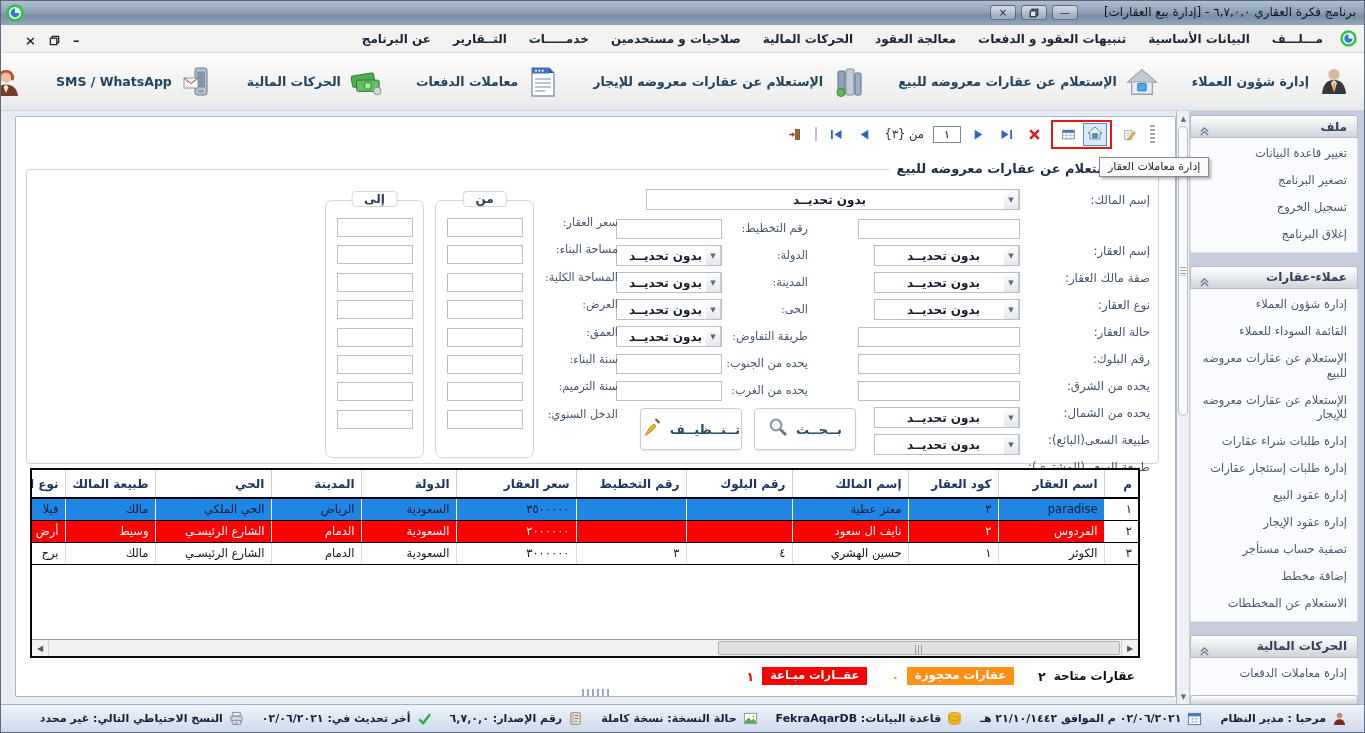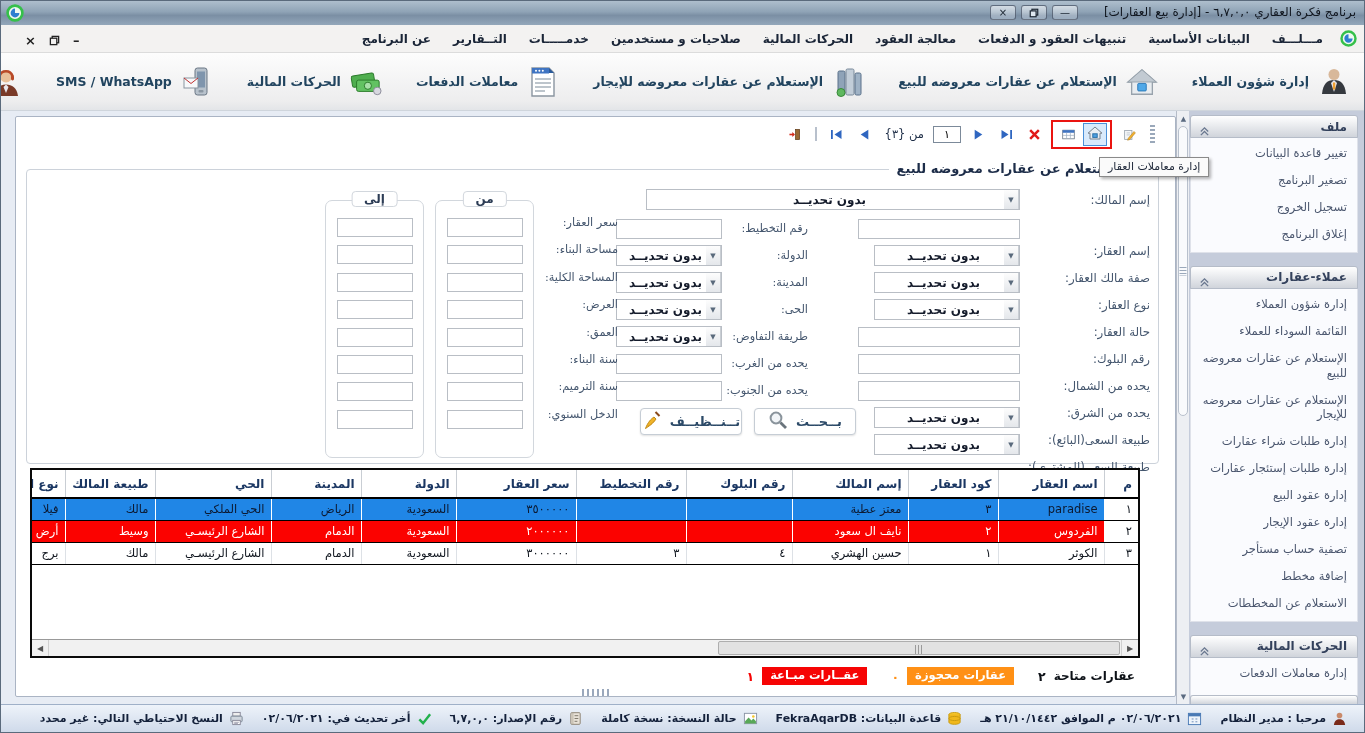--- a/index.html
+++ b/index.html
@@ -66,21 +66,21 @@
   .owner-row .flabel{width:130px;}
   .owner-row .combo{width:374px;}
   .col-right{position:absolute;right:8px;top:45px;width:516px;}
   .col-right .flabel{width:130px;margin-top:44px;}
   .col-mid{position:absolute;right:350px;top:45px;width:198px;}
   .col-mid .flabel{width:86px;font-size:11.3px;}
   .col-mid .ctl{width:106px;}
   .col-right .ctl-text{width:162px;}
   .col-right .ctl-combo{width:146px;}
   .form-buttons{position:absolute;right:302px;top:238px;display:flex;direction:rtl;gap:12px;}
-  .fbtn{width:102px;height:27px;background:#fff;border:1px solid #c6cdd5;border-radius:4px;
+  .fbtn{width:102px;height:42px;background:#fff;border:1px solid #c6cdd5;border-radius:4px;
     box-shadow:0 1px 2px rgba(0,0,0,.12);display:flex;align-items:center;justify-content:center;gap:8px;direction:rtl;cursor:default;}
   .fbtn .fb-label{font-size:13px;font-weight:700;color:#2c4a68;}
   .fbtn svg{width:20px;height:20px;}
   .col-range{position:absolute;right:540px;top:14px;width:300px;height:276px;}
   .range-labels{position:absolute;right:0;top:32px;width:80px;}
   .range-labels .rlabel{height:27.4px;font-size:11.3px;color:#44566e;text-align:right;white-space:nowrap;}
   .range-box{position:absolute;top:16px;bottom:2px;width:99px;border:1px solid #d2d7dd;border-radius:7px;}
   .range-box.from{right:84px;}
   .range-box.to{right:194px;}
   .rb-title{position:absolute;top:-10px;left:50%;transform:translateX(-50%);background:#fff;border:1px solid #d2d7dd;
@@ -372,28 +372,28 @@
               <div class="combo ctl ctl-combo">
                 <div class="cbtn">▼</div>
                 <div class="cval">بدون تحديــد</div>
               </div>
             </div>
             <div class="frow">
               <label class="flabel">رقم البلوك:</label>
               <input class="txt ctl ctl-text" style="">
             </div>
             <div class="frow">
+              <label class="flabel">يحده من الشرق:</label>
+              <input class="txt ctl ctl-text" style="">
+            </div>
+            <div class="frow">
               <label class="flabel">يحده من الشمال:</label>
               <input class="txt ctl ctl-text" style="">
             </div>
             <div class="frow">
-              <label class="flabel">يحده من الشرق:</label>
-              <input class="txt ctl ctl-text" style="">
-            </div>
-            <div class="frow">
               <label class="flabel">طبيعة السعى(البائع):</label>
               <div class="combo ctl ctl-combo">
                 <div class="cbtn">▼</div>
                 <div class="cval">بدون تحديــد</div>
               </div>
             </div>
             <div class="frow">
               <label class="flabel">طبيعة السعى(المشترى):</label>
               <div class="combo ctl ctl-combo">
                 <div class="cbtn">▼</div>
@@ -428,25 +428,25 @@
               </div>
             </div>
             <div class="frow">
               <label class="flabel">طريقة التفاوض:</label>
               <div class="combo ctl ctl-combo">
                 <div class="cbtn">▼</div>
                 <div class="cval">بدون تحديــد</div>
               </div>
             </div>
             <div class="frow">
+              <label class="flabel">يحده من الجنوب:</label>
+              <input class="txt ctl ctl-text" style="">
+            </div>
+            <div class="frow">
               <label class="flabel">يحده من الغرب:</label>
-              <input class="txt ctl ctl-text" style="">
-            </div>
-            <div class="frow">
-              <label class="flabel">يحده من الجنوب:</label>
               <input class="txt ctl ctl-text" style="">
             </div>
           </div>
         <div class="form-buttons">
           <div class="fbtn">
             <span class="fb-label">بــحــث</span>
             <span><svg viewBox="0 0 20 20">
                   <circle cx="8" cy="8" r="5.4" fill="#f2f5f8" stroke="#8a949c" stroke-width="2"></circle>
                   <path d="M12.4 12.4 18 18" stroke="#6a747c" stroke-width="2.8"></path>
                 </svg></span>

